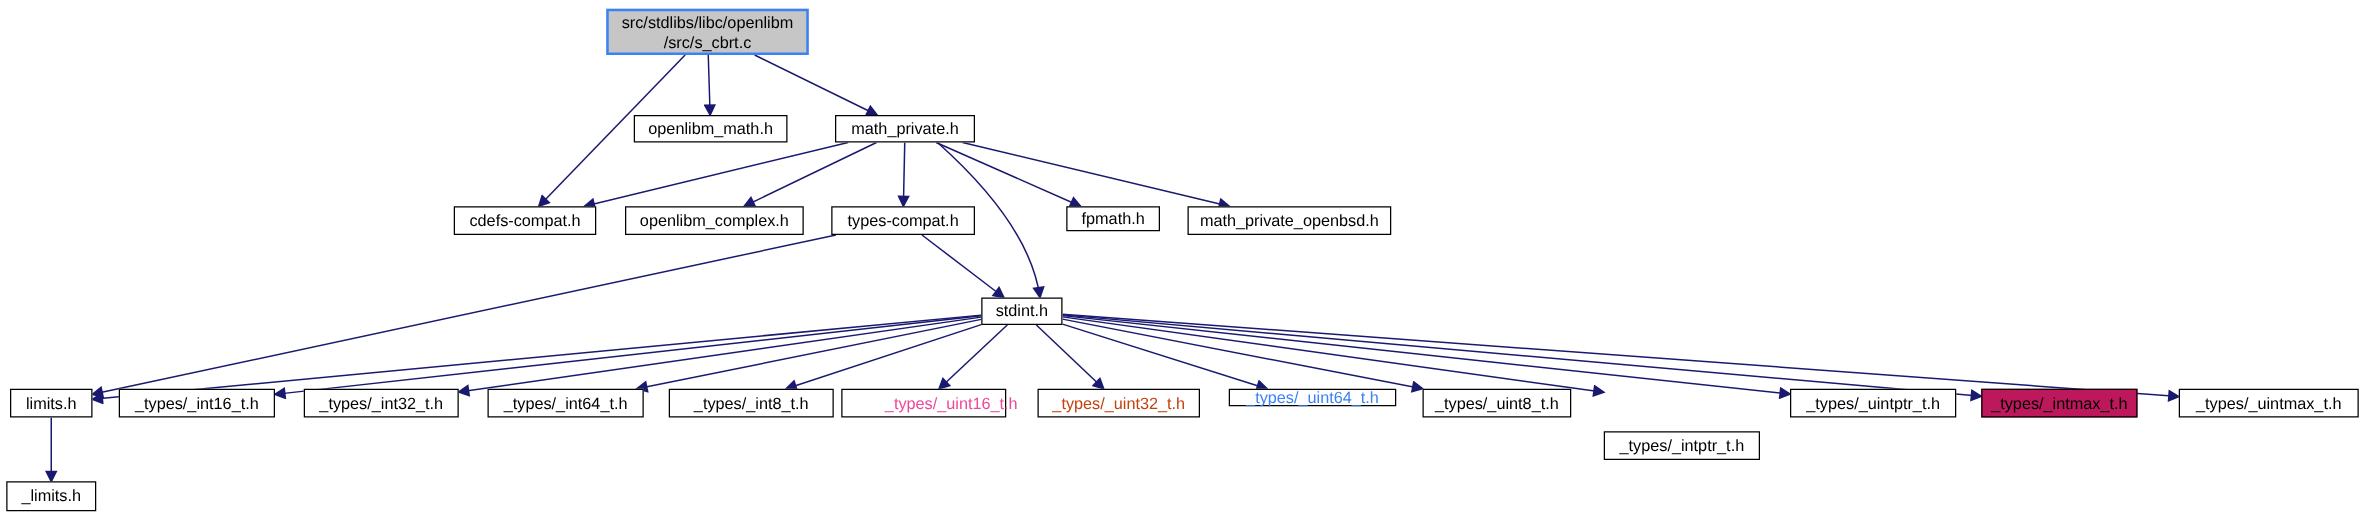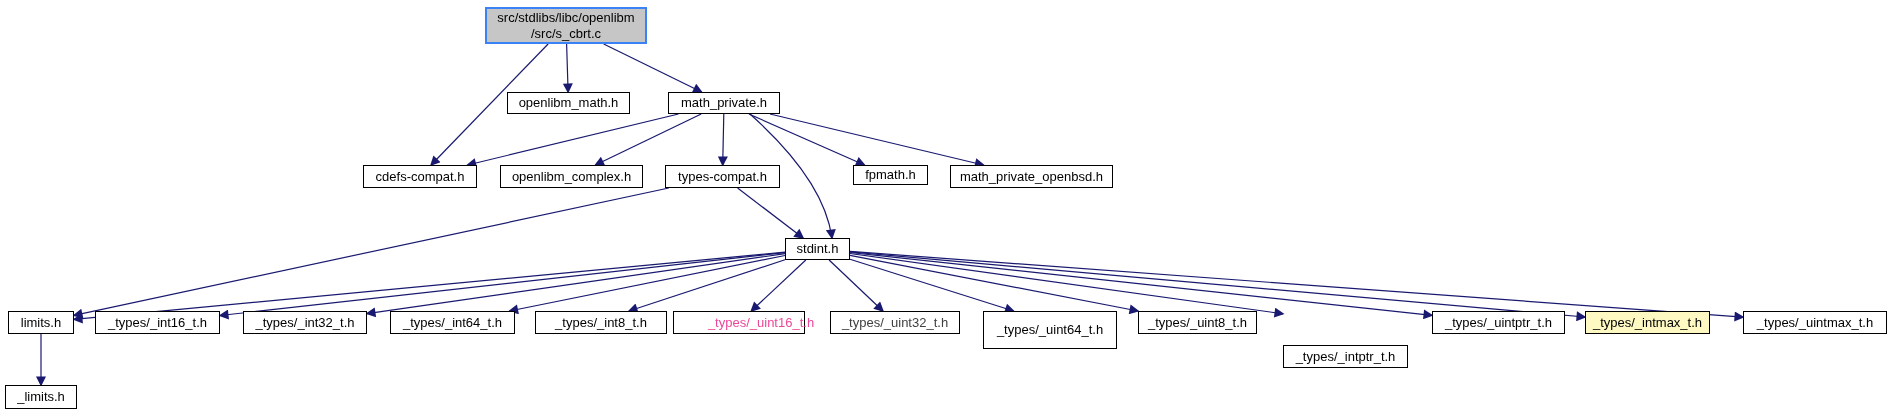--- a/index.html
+++ b/index.html
@@ -83,21 +83,21 @@
     <div class="node" style="left: 665px; top: 165px; width: 115px; height: 23px; background: rgb(255, 255, 255); color: rgb(0, 0, 0);">types-compat.h</div>
     <div class="node" style="left: 853px; top: 165px; width: 75px; height: 20px; background: rgb(255, 255, 255); color: rgb(0, 0, 0);">fpmath.h</div>
     <div class="node" style="left: 950px; top: 165px; width: 163px; height: 23px; background: rgb(255, 255, 255); color: rgb(0, 0, 0);">math_private_openbsd.h</div>
     <div class="node" style="left: 785px; top: 238px; width: 65px; height: 22px; background: rgb(255, 255, 255); color: rgb(0, 0, 0);">stdint.h</div>
     <div class="node" style="left: 8px; top: 311px; width: 66px; height: 23px; background: rgb(255, 255, 255); color: rgb(0, 0, 0);">limits.h</div>
     <div class="node" style="left: 95px; top: 311px; width: 125px; height: 23px; background: rgb(255, 255, 255); color: rgb(0, 0, 0);">_types/_int16_t.h</div>
     <div class="node" style="left: 243px; top: 311px; width: 124px; height: 23px; background: rgb(255, 255, 255); color: rgb(0, 0, 0);">_types/_int32_t.h</div>
     <div class="node" style="left: 390px; top: 311px; width: 125px; height: 23px; background: rgb(255, 255, 255); color: rgb(0, 0, 0);">_types/_int64_t.h</div>
     <div class="node" style="left: 535px; top: 311px; width: 132px; height: 23px; background: rgb(255, 255, 255); color: rgb(0, 0, 0);">_types/_int8_t.h</div>
     <div class="node" style="left: 673px; top: 311px; width: 132px; height: 23px; background: rgb(255, 255, 255); color: #ec4899; padding-left: 44px;">_types/_uint16_t.h</div>
-    <div class="node" style="left: 830px; top: 311px; width: 130px; height: 23px; background: rgb(255, 255, 255); color: #404040;">_types/_uint32_t.h</div>
-    <div class="node" style="left: 983px; top: 311px; width: 134px; height: 38px; background: rgb(255, 255, 255); color: #000000;">_types/_uint64_t.h</div>
+    <div class="node" style="left: 830px; top: 311px; width: 130px; height: 23px; background: rgb(255, 255, 255); color: #c2410c;">_types/_uint32_t.h</div>
+    <div class="node" style="left: 983px; top: 311px; width: 134px; height: 14px; background: rgb(255, 255, 255); color: #3b82f6;">_types/_uint64_t.h</div>
     <div class="node" style="left: 1138px; top: 311px; width: 119px; height: 23px; background: rgb(255, 255, 255); color: rgb(0, 0, 0);">_types/_uint8_t.h</div>
     <div class="node" style="left: 1283px; top: 311px; width: 125px; height: 23px; background: rgb(255, 255, 255); color: rgb(0, 0, 0); margin-top: 34px;">_types/_intptr_t.h</div>
     <div class="node" style="left: 1432px; top: 311px; width: 133px; height: 23px; background: rgb(255, 255, 255); color: rgb(0, 0, 0);">_types/_uintptr_t.h</div>
-    <div class="node" style="left: 1585px; top: 311px; width: 125px; height: 23px; background: #fef9c3; color: rgb(0, 0, 0);">_types/_intmax_t.h</div>
+    <div class="node" style="left: 1585px; top: 311px; width: 125px; height: 23px; background: #be185d; color: rgb(0, 0, 0);">_types/_intmax_t.h</div>
     <div class="node" style="left: 1743px; top: 311px; width: 144px; height: 23px; background: rgb(255, 255, 255); color: rgb(0, 0, 0);">_types/_uintmax_t.h</div>
     <div class="node" style="left: 5px; top: 385px; width: 72px; height: 24px; background: rgb(255, 255, 255); color: rgb(0, 0, 0);">_limits.h</div>
   </div>
 
 </body></html>

